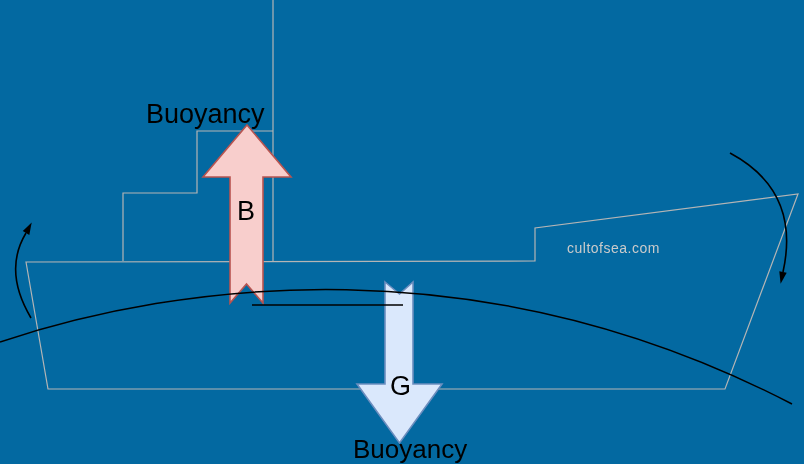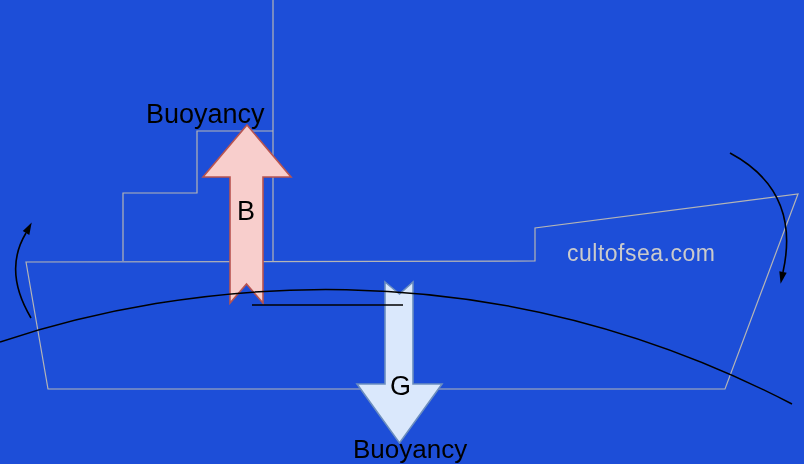--- a/index.html
+++ b/index.html
@@ -1,38 +1,38 @@
 <!DOCTYPE html>
 <html><head>
 <meta charset="utf-8">
 <style>
   html, body { margin: 0; padding: 0; background: #ffffff; }
   .stage {
     position: relative;
     width: 804px;
     height: 464px;
-    background: #1d4ed8;
+    background: #0369a1;
     overflow: hidden;
     font-family: "Liberation Sans", sans-serif;
   }
   .stage svg { position: absolute; left: 0; top: 0; }
   .lbl {
     position: absolute;
     line-height: 1;
     color: #000000;
     white-space: nowrap;
   }
   .lbl-buoyancy { left: 146px; top: 101px; font-size: 27px; }
   .lbl-b        { left: 237px; top: 198px; font-size: 27px; }
   .lbl-g        { left: 390px; top: 373px; font-size: 27px; }
   .lbl-gravity  { left: 353px; top: 436px; font-size: 26px; }
   .watermark {
     position: absolute;
     left: 567px; top: 240px;
-    font-size: 23px;
+    font-size: 14px;
     color: #cbcbcb;
     letter-spacing: 0.5px;
   }
 </style>
 </head>
 <body>
 
 <div class="stage">
 
   <svg width="804" height="464" viewBox="0 0 804 464">

